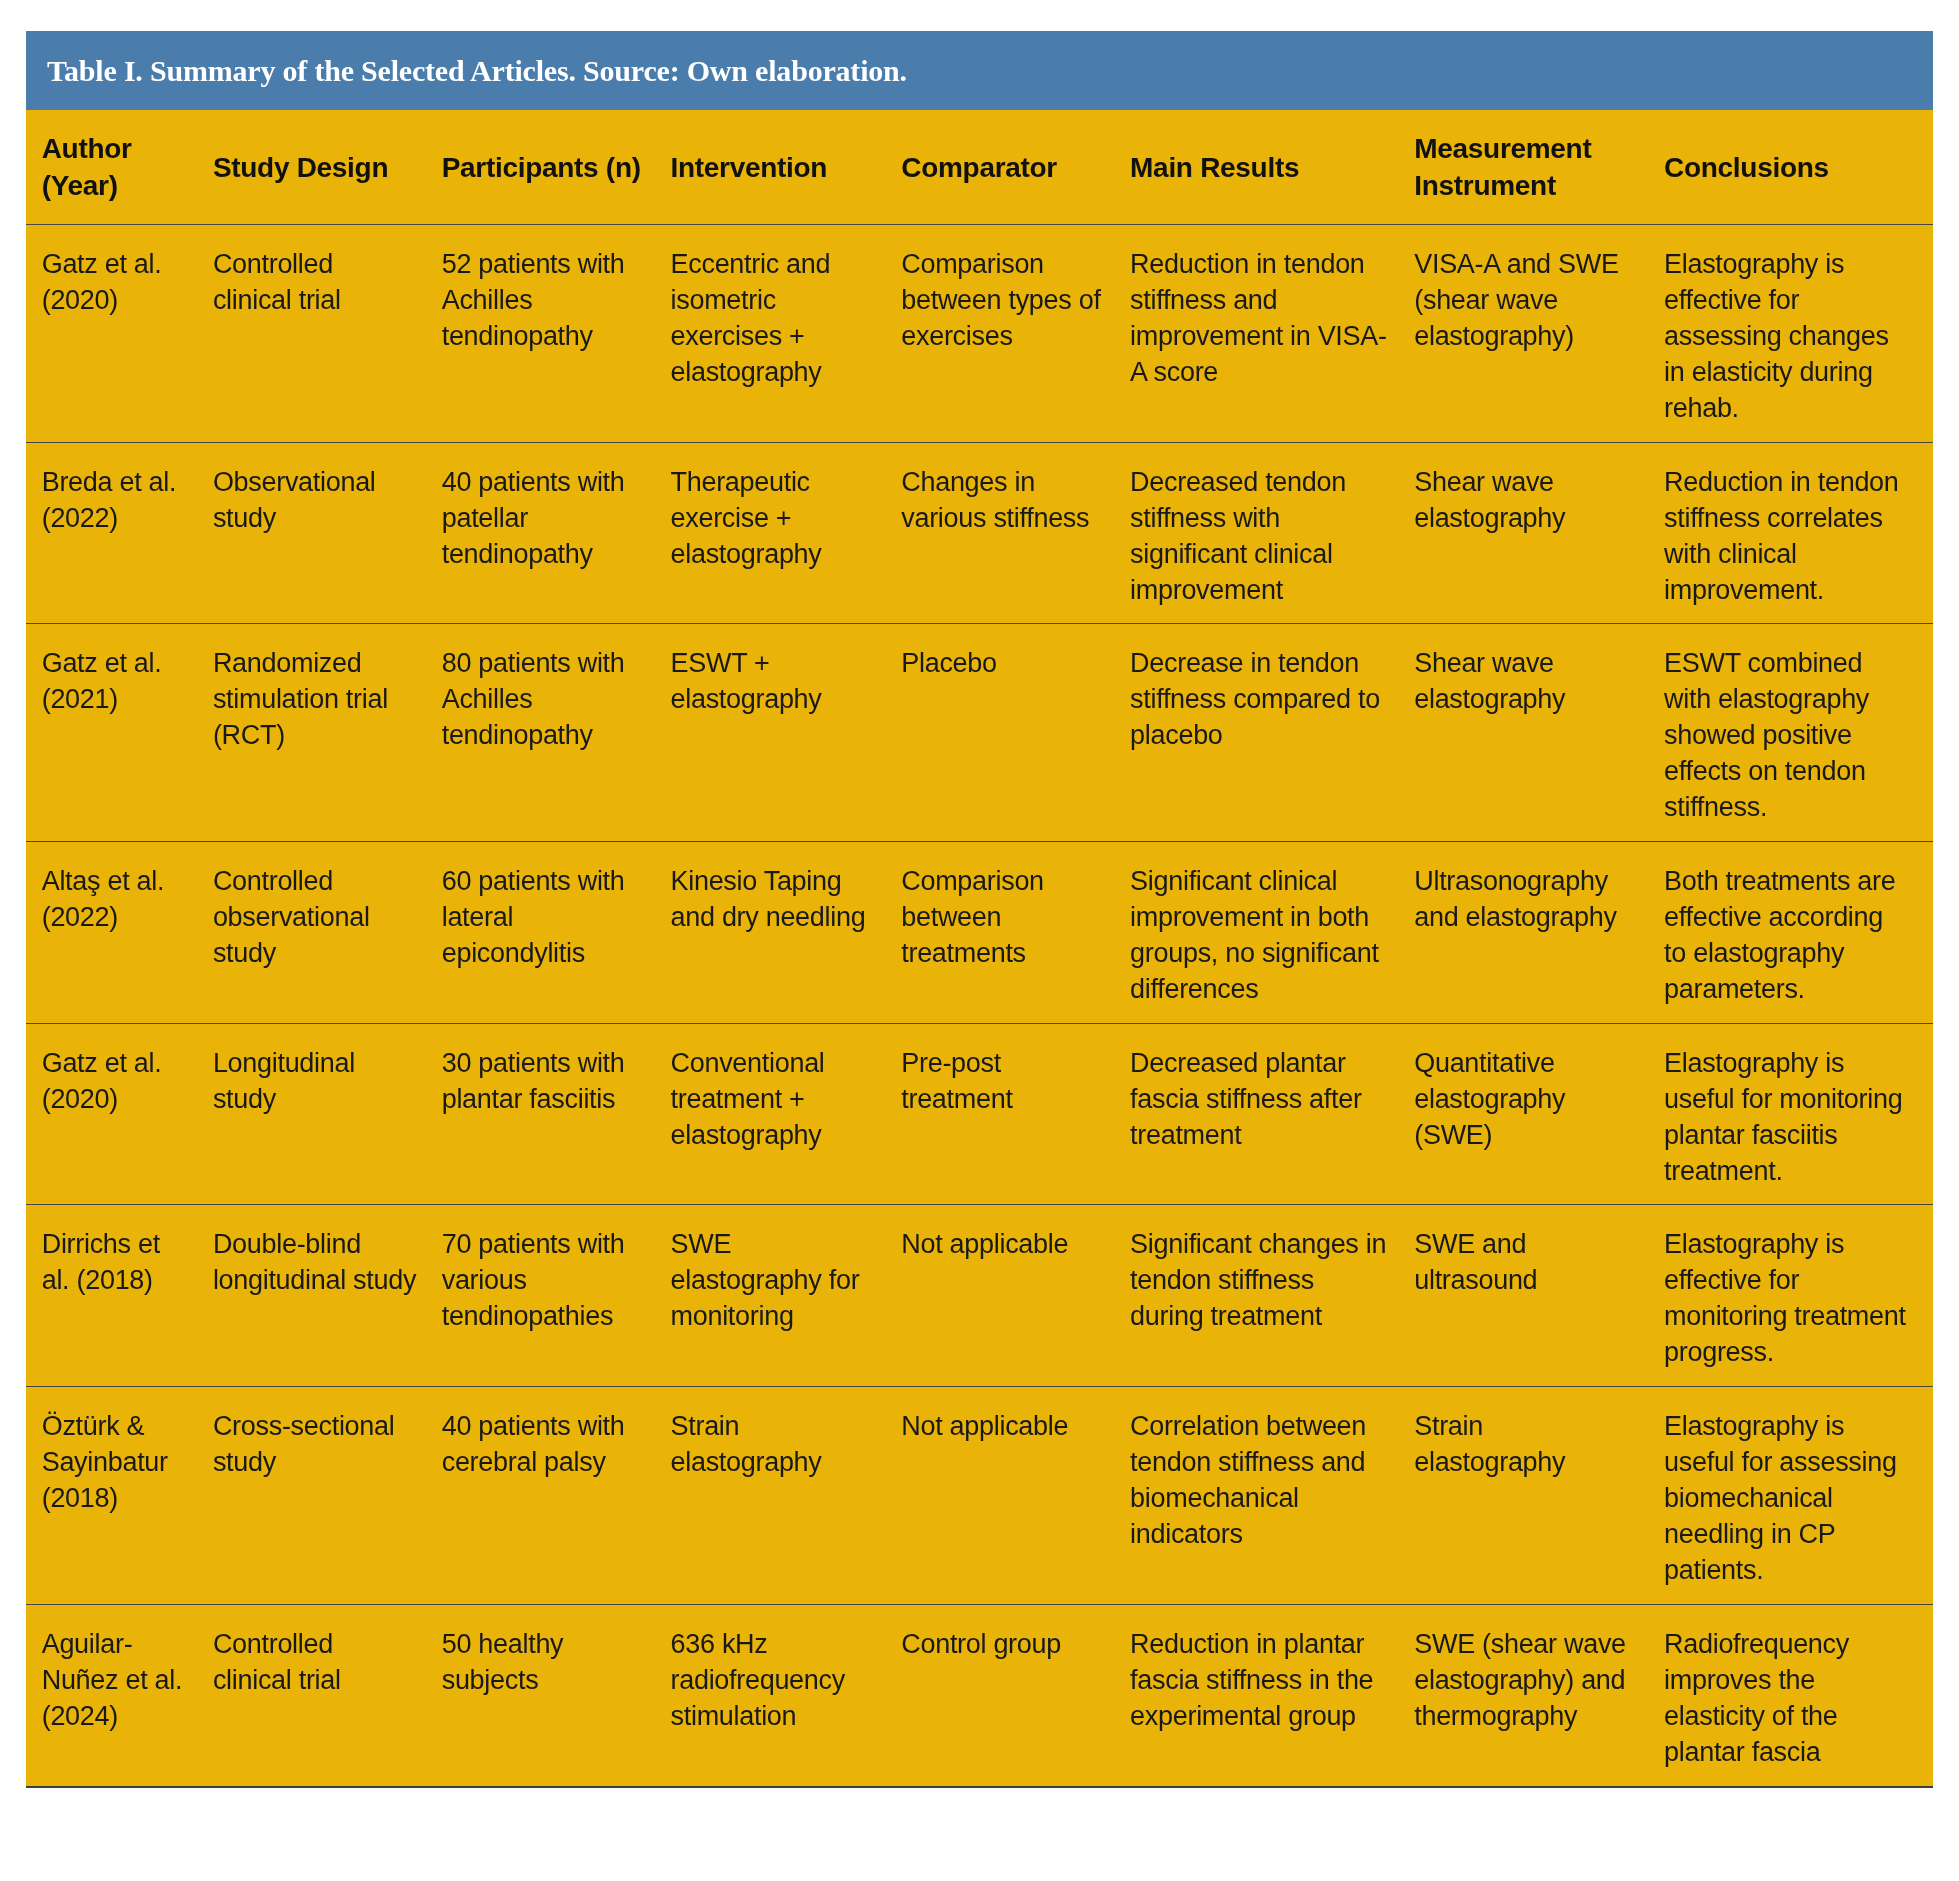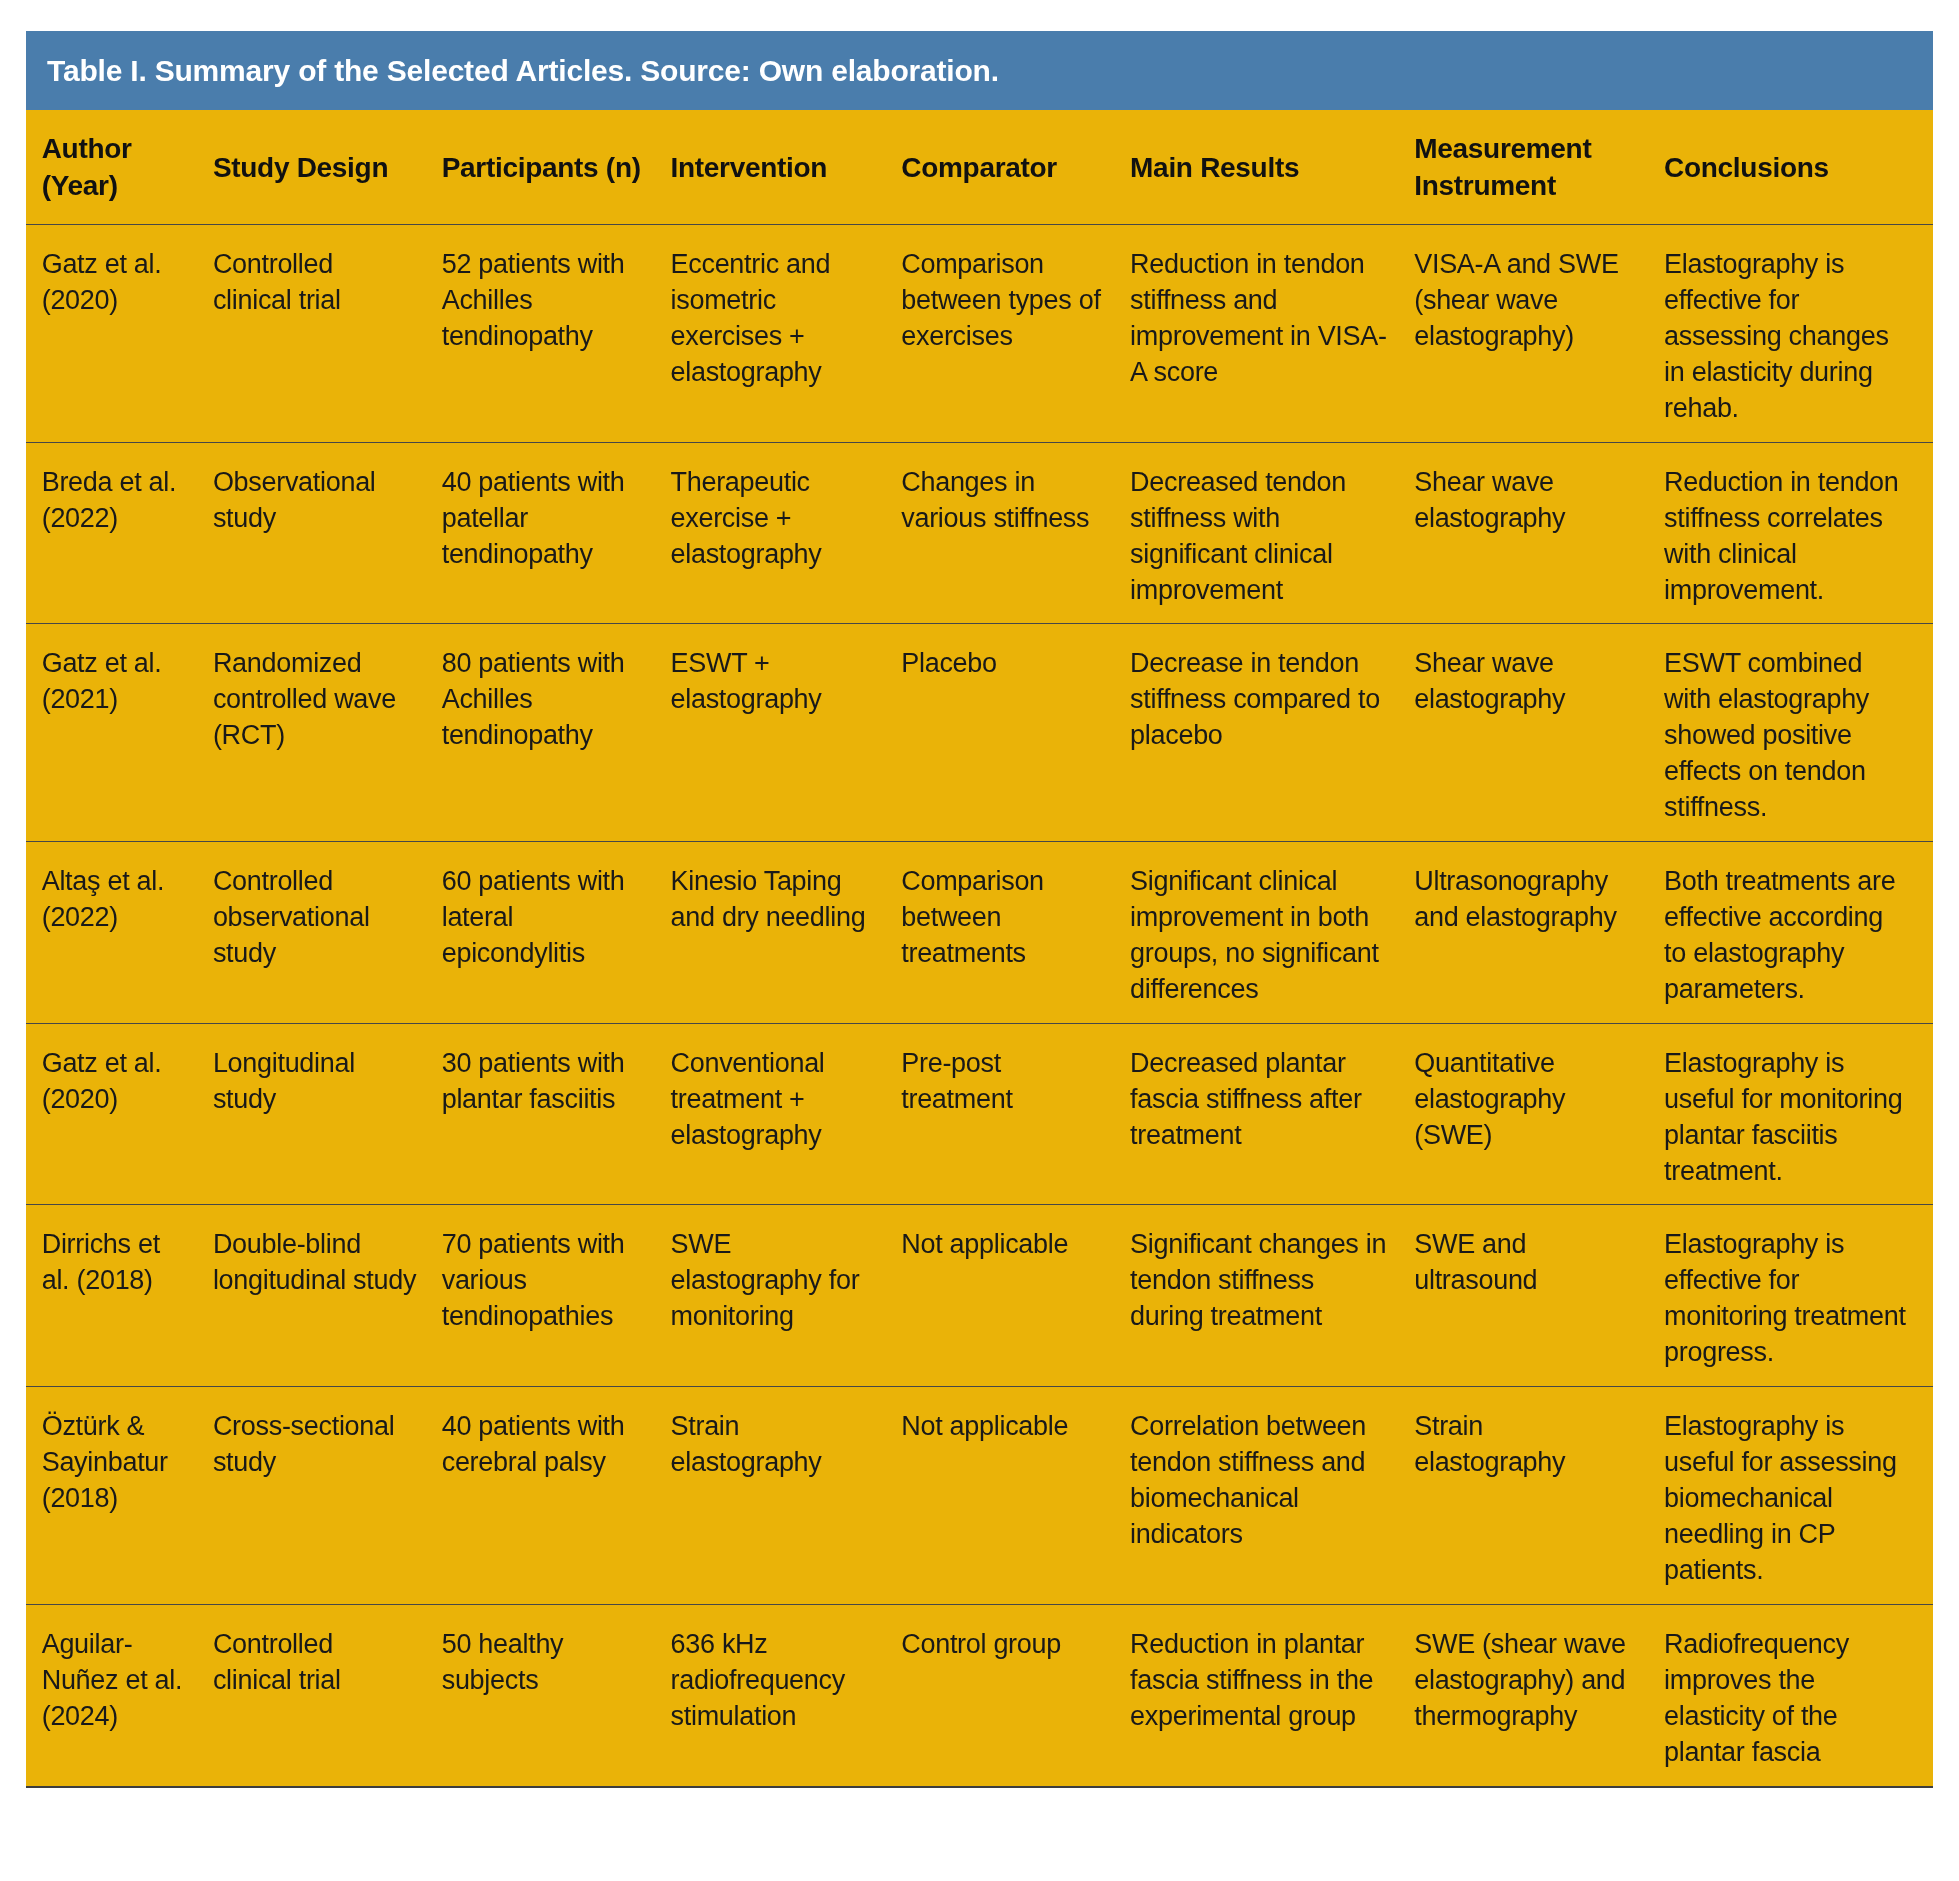--- a/index.html
+++ b/index.html
@@ -26,20 +26,21 @@
     background: #4a7dac;
     color: #ffffff;
     height: 79px;
     display: flex;
     align-items: center;
     padding-left: 21px;
     box-sizing: border-box;
     font-size: 30px;
     font-weight: 700;
     letter-spacing: -0.2px;
+    font-family: Liberation Serif, serif;
   }
   table.summary {
     width: 100%;
     border-collapse: collapse;
     table-layout: fixed;
     background: #eab308;
   }
   table.summary th {
     text-align: left;
     vertical-align: middle;
@@ -126,21 +127,21 @@
           <td>Observational study</td>
           <td>40 patients with patellar tendinopathy</td>
           <td>Therapeutic exercise + elastography</td>
           <td>Changes in various stiffness</td>
           <td>Decreased tendon stiffness with significant clinical improvement</td>
           <td>Shear wave elastography</td>
           <td>Reduction in tendon stiffness correlates with clinical improvement.</td>
         </tr>
         <tr>
           <td>Gatz et al. (2021)</td>
-          <td>Randomized controlled wave (RCT)</td>
+          <td>Randomized stimulation trial (RCT)</td>
           <td>80 patients with Achilles tendinopathy</td>
           <td>ESWT + elastography</td>
           <td>Placebo</td>
           <td>Decrease in tendon stiffness compared to placebo</td>
           <td>Shear wave elastography</td>
           <td>ESWT combined with elastography showed positive effects on tendon stiffness.</td>
         </tr>
         <tr>
           <td>Altaş et al. (2022)</td>
           <td>Controlled observational study</td>

